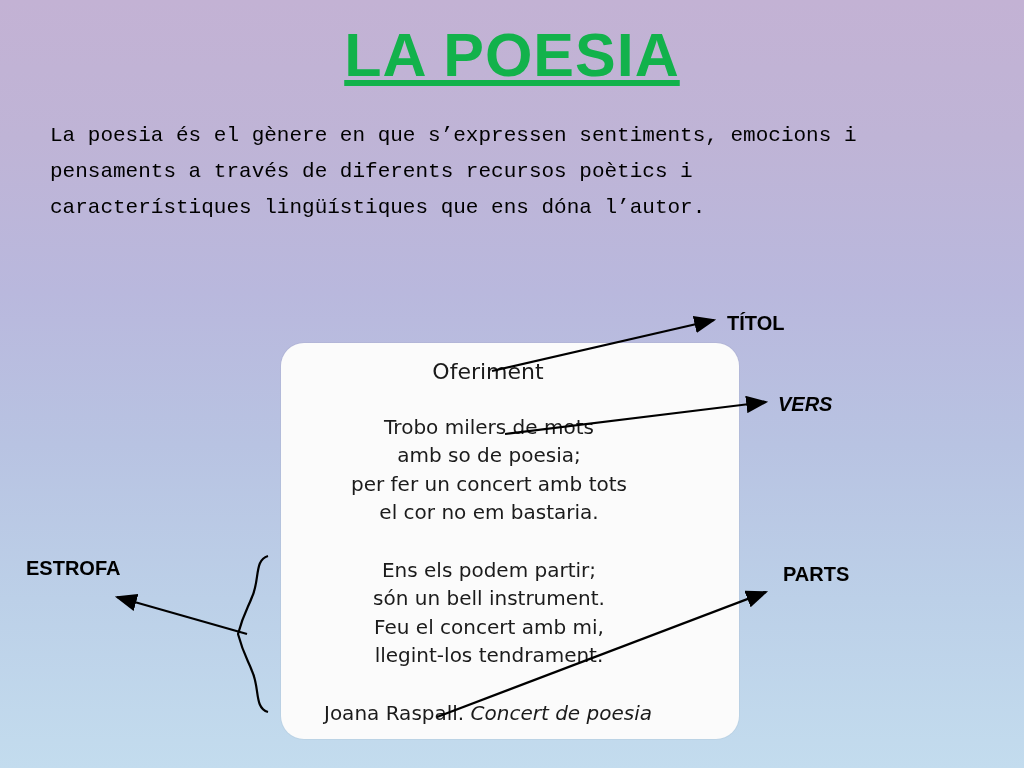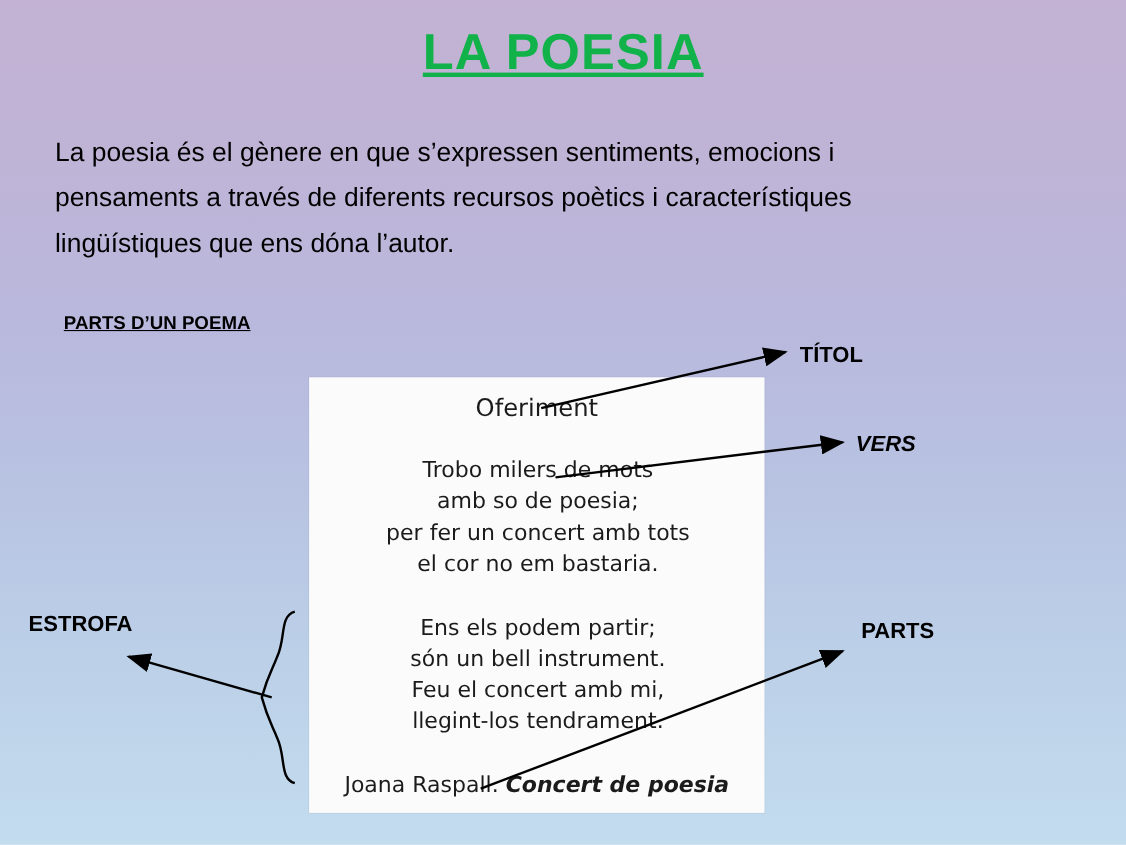--- a/index.html
+++ b/index.html
@@ -18,52 +18,54 @@
     height: 768px;
     background: linear-gradient(180deg, #c3b2d4 0%, #bfb4d6 18%, #b9b8dd 38%, #b8c3e2 58%, #bcd0e8 78%, #c3dcee 100%);
     overflow: hidden;
   }
   #title {
     position: absolute;
     top: 20px;
     left: 0;
     width: 1024px;
     text-align: center;
-    font-size: 46px;
+    font-size: 61px;
     font-weight: bold;
     color: #12b24b;
     text-decoration: underline;
     letter-spacing: 1px;
   }
   #intro {
     position: absolute;
     top: 118px;
     left: 50px;
     width: 820px;
-    font-size: 24px;
+    font-size: 21px;
     line-height: 1.72;
     color: #000000;
+    font-family: Liberation Mono, monospace;
   }
   #parts-label {
     position: absolute;
     top: 284px;
     left: 58px;
     font-size: 17px;
     font-weight: bold;
     color: #000000;
     text-decoration: underline;
   }
   #poem-card {
     position: absolute;
     left: 281px;
     top: 343px;
-    width: 414px;
+    width: 458px;
     height: 396px;
     background: #fbfbfb;
     box-shadow: 0 0 0 1px rgba(0,0,0,0.03);
+    border-radius: 23px;
   }
   .poem-title {
     position: absolute;
     top: 16px;
     left: 0;
     width: 414px;
     text-align: center;
     font-size: 22px;
     color: #1b1b1b;
     font-family: "DejaVu Sans", sans-serif;
@@ -85,21 +87,20 @@
     top: 358px;
     left: 0;
     width: 414px;
     text-align: center;
     font-size: 20px;
     color: #1b1b1b;
     font-family: "DejaVu Sans", sans-serif;
   }
   .poem-author .work {
     font-style: italic;
-    font-weight: bold;
   }
   .callout {
     position: absolute;
     font-size: 20px;
     font-weight: bold;
     color: #000000;
   }
   #callout-titol { top: 312px; left: 727px; }
   #callout-vers  { top: 393px; left: 778px; font-style: italic; }
   #callout-autor { top: 563px; left: 783px; }
@@ -115,21 +116,20 @@
 </style>
 </head>
 <body>
 
 <div id="slide">
 
   <div id="title">LA POESIA</div>
 
   <div id="intro">La poesia és el gènere en que s’expressen sentiments, emocions i pensaments a través de diferents recursos poètics i característiques lingüístiques que ens dóna l’autor.</div>
 
-  <div id="parts-label">PARTS D’UN POEMA</div>
 
   <div id="poem-card">
     <div class="poem-title">Oferiment</div>
     <div class="poem-stanza" id="stanza-1" style="white-space: pre-line;">Trobo milers de mots
 amb so de poesia;
 per fer un concert amb tots
 el cor no em bastaria.</div>
     <div class="poem-stanza" id="stanza-2" style="white-space: pre-line;">Ens els podem partir;
 són un bell instrument.
 Feu el concert amb mi,

